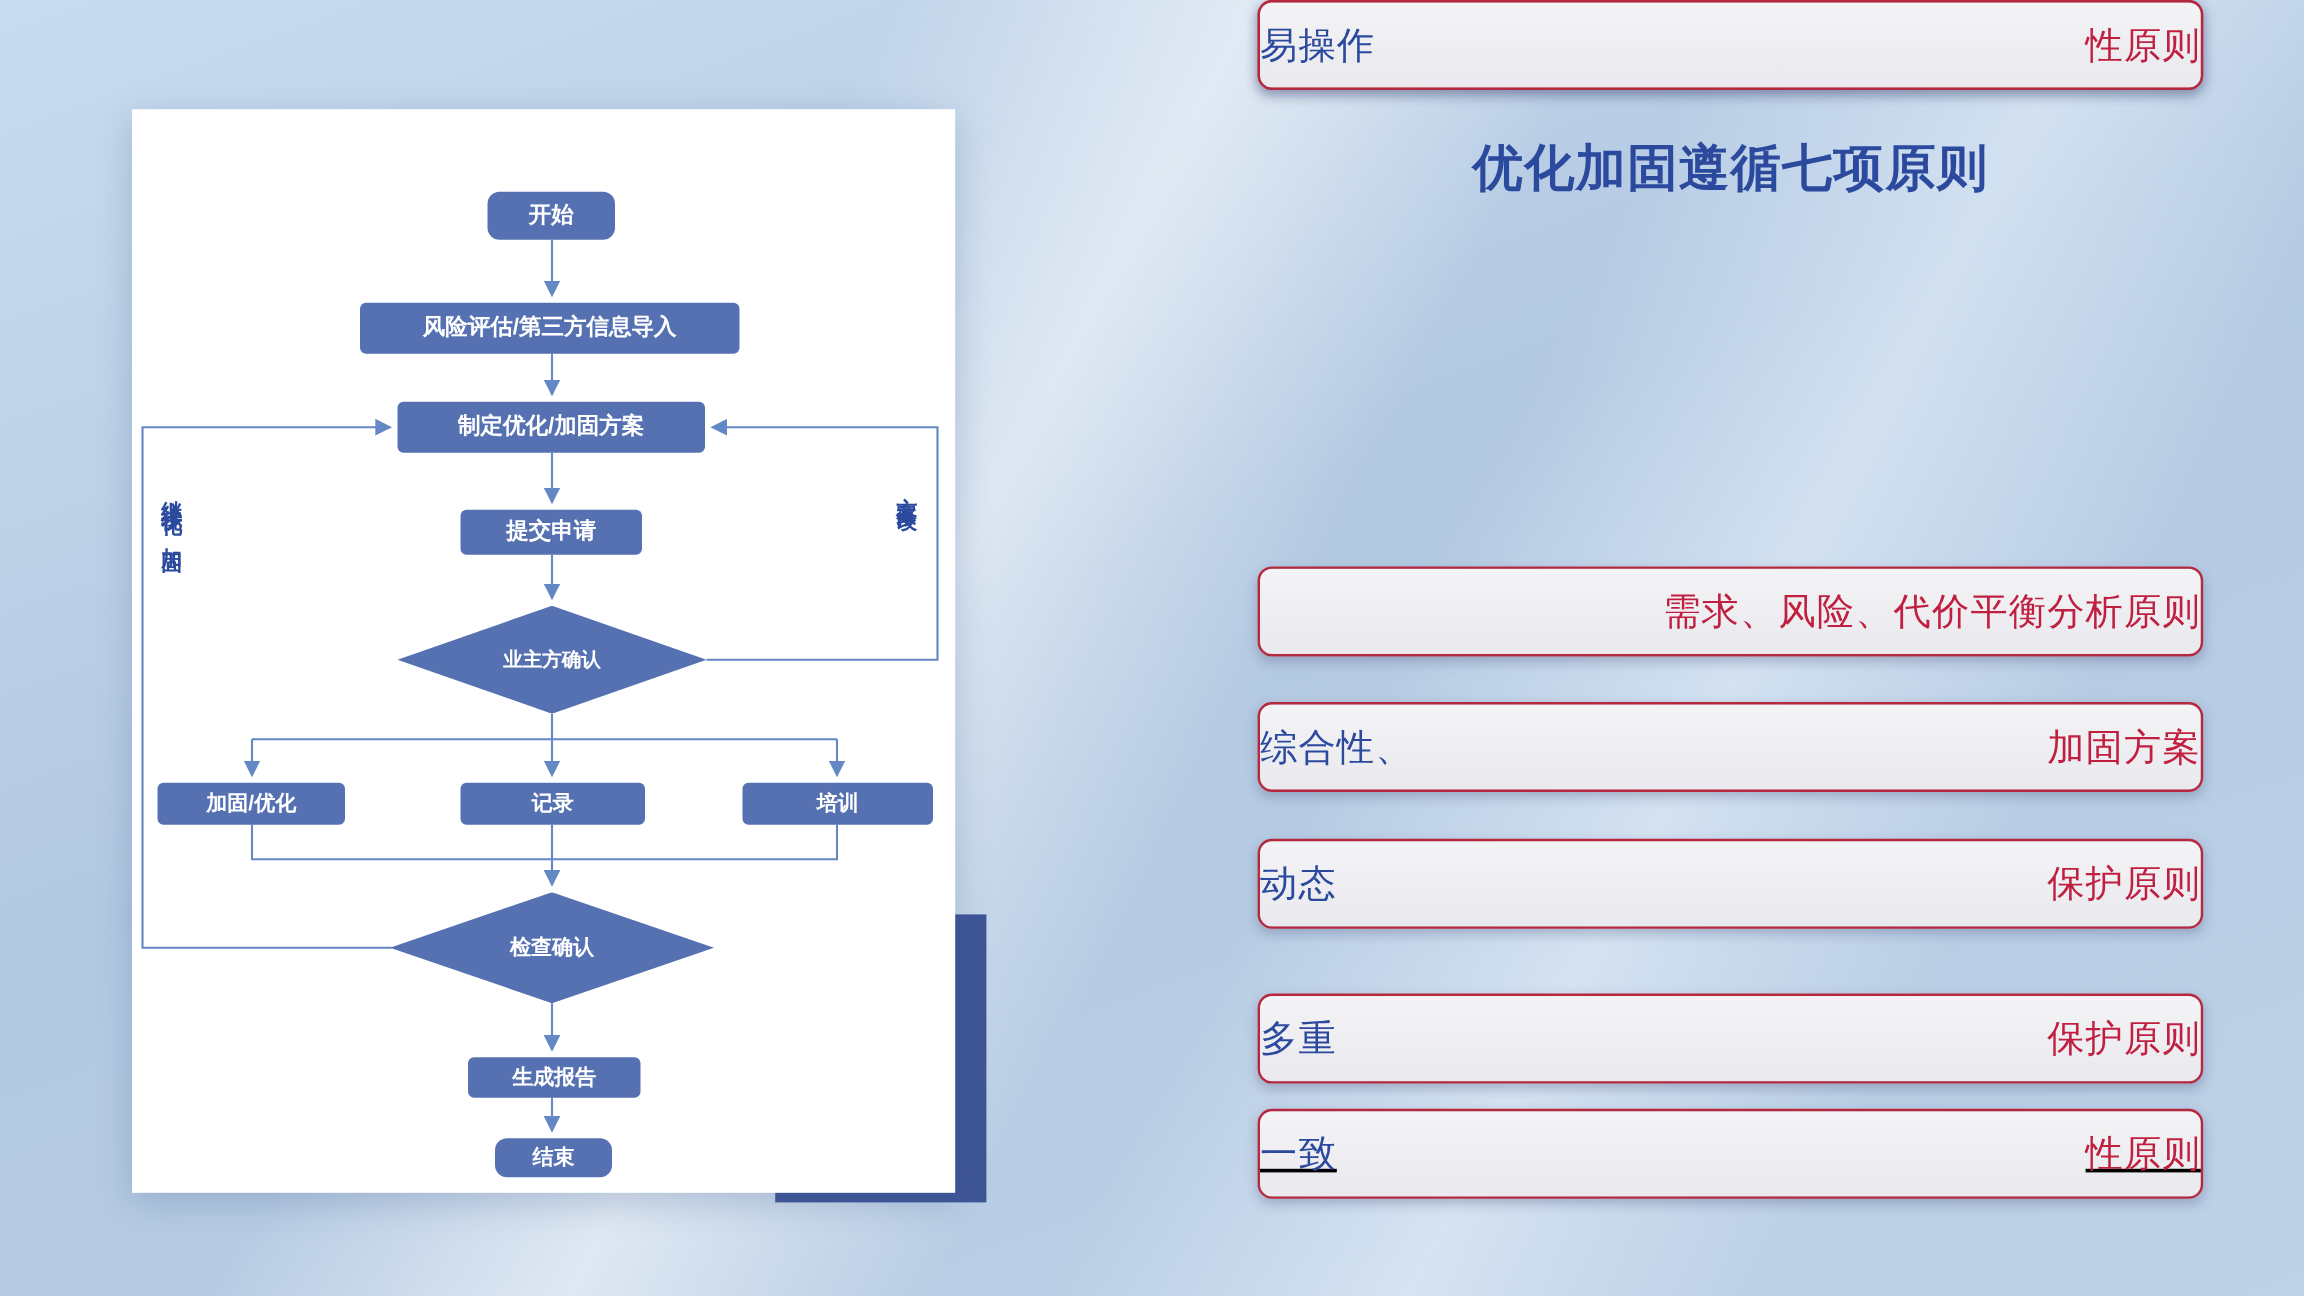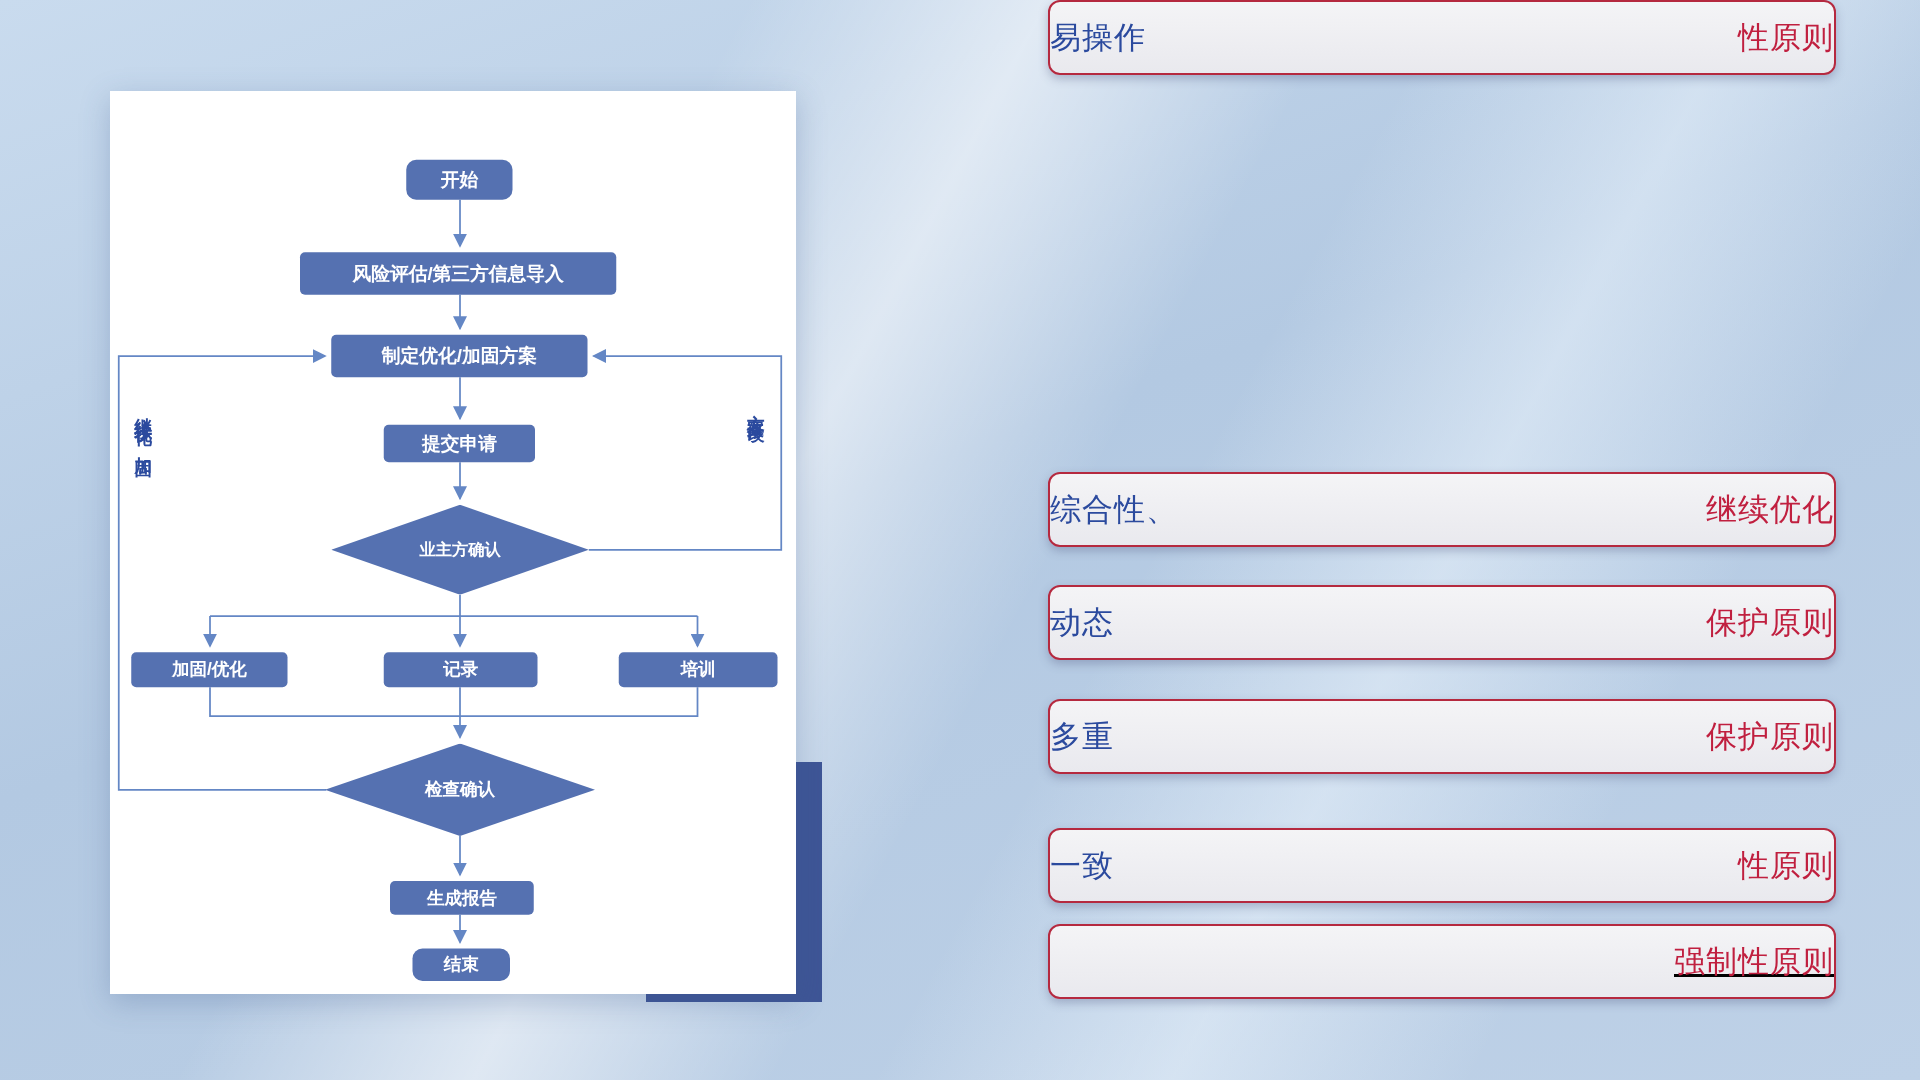--- a/index.html
+++ b/index.html
@@ -131,24 +131,29 @@
       <div class="node diamond" id="n-check">检查确认</div>
       <div class="node" id="n-report">生成报告</div>
       <div class="node pill" id="n-end">结束</div>
 
       <div class="v-label" id="lbl-continue">继续优化/加固</div>
       <div class="v-label" id="lbl-modify">方案修改</div>
 
     </div>
   </div>
 
+  <h1 class="page-title">优化加固遵循七项原则</h1>
 
   <div class="principle">
+    <span class="seg-blue"></span>
+      <span class="seg-red">需求、风险、代价平衡分析原则</span>
+  </div>
+  <div class="principle">
     <span class="seg-blue">综合性、</span>
-      <span class="seg-red">继续优化</span>
+      <span class="seg-red">加固方案</span>
   </div>
   <div class="principle">
     <span class="seg-blue">动态</span>
       <span class="seg-red">保护原则</span>
   </div>
   <div class="principle">
     <span class="seg-blue">多重</span>
       <span class="seg-red">保护原则</span>
   </div>
   <div class="principle">

